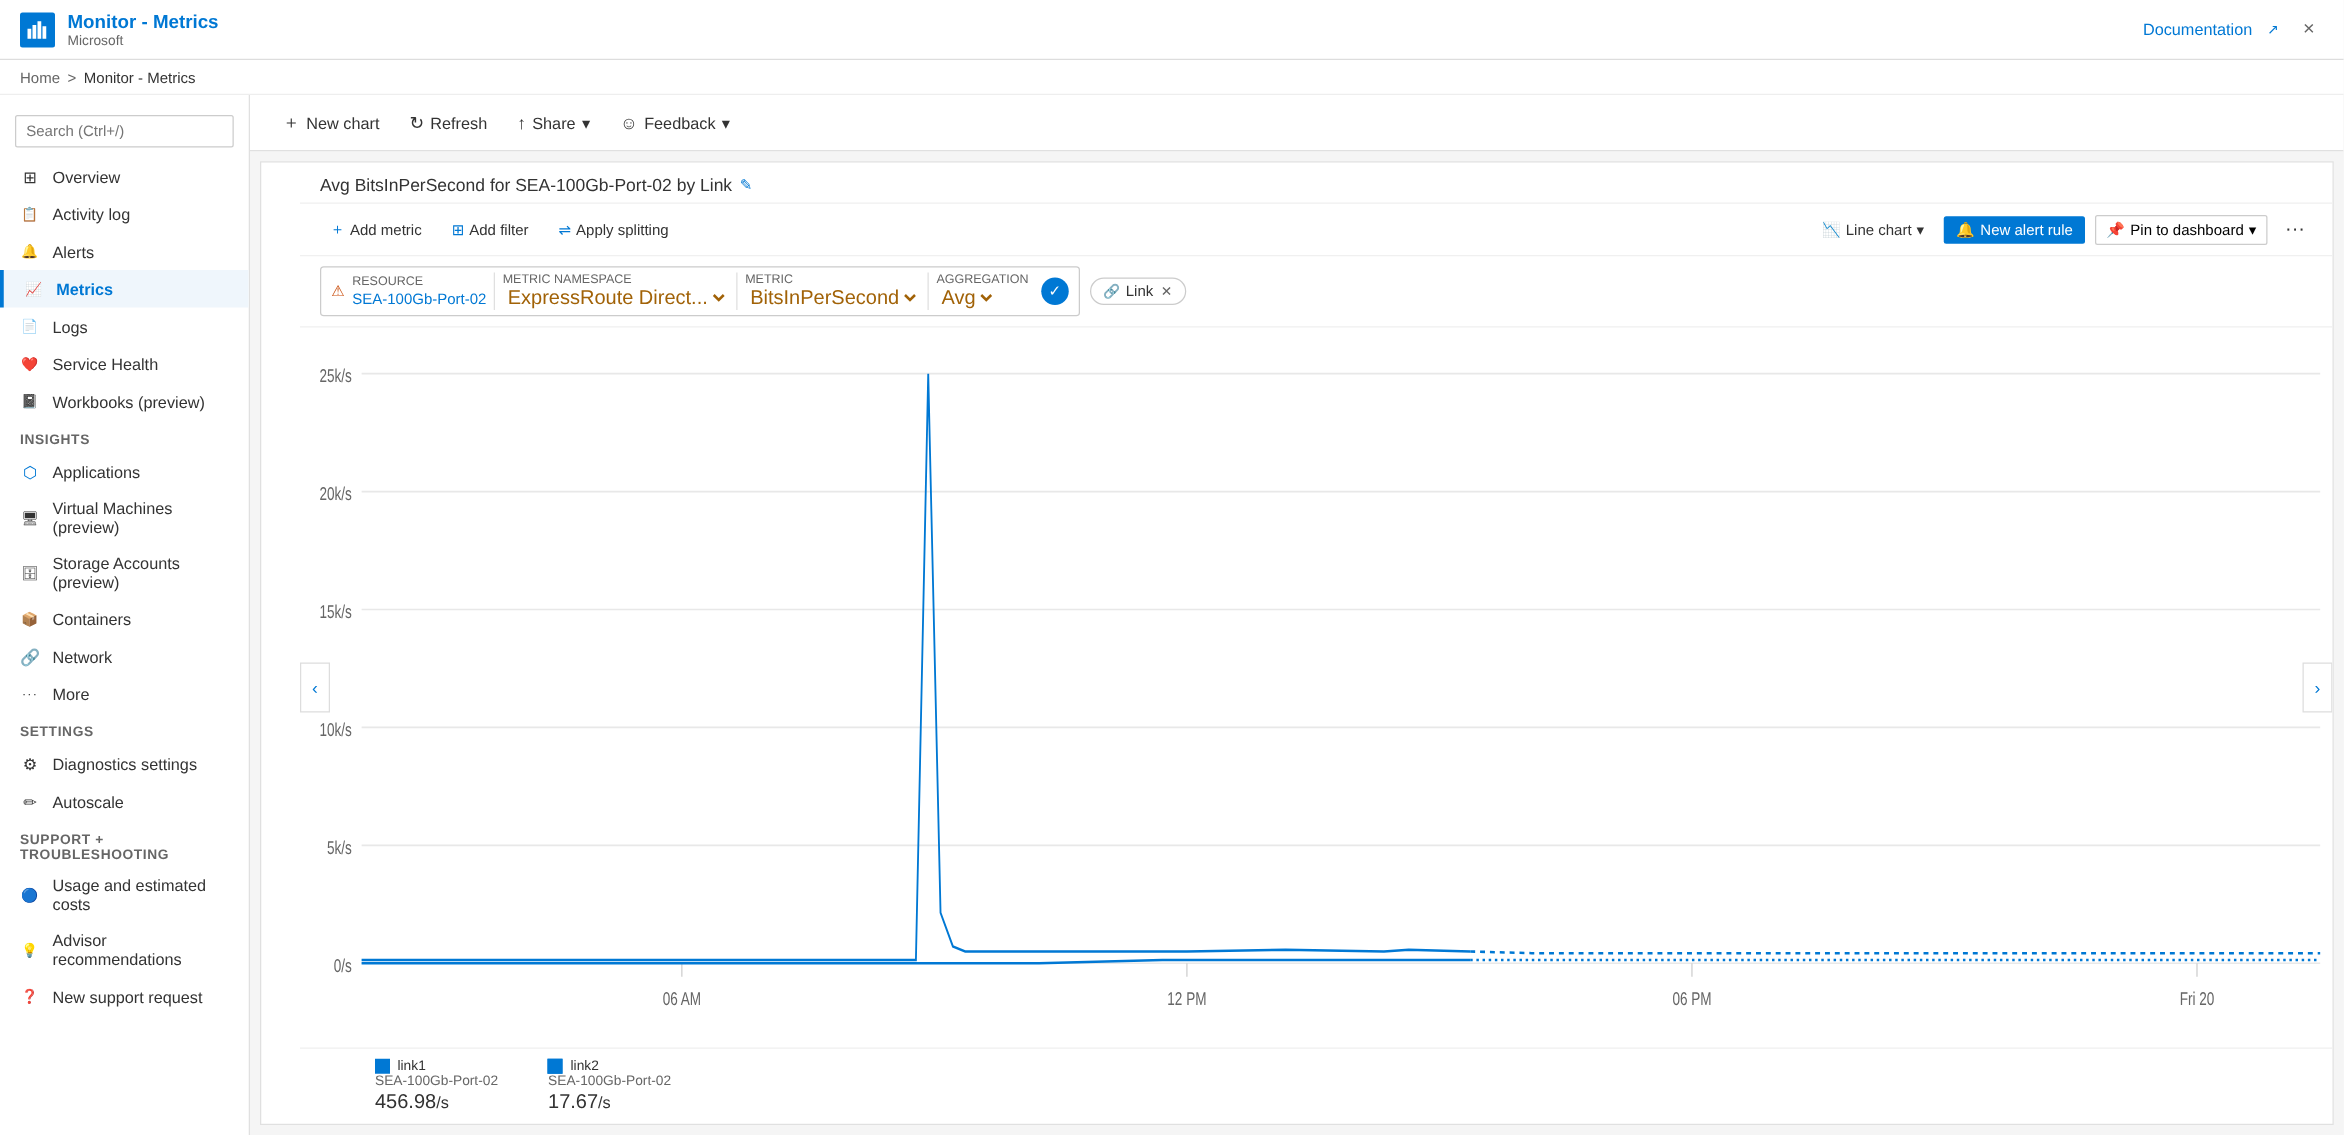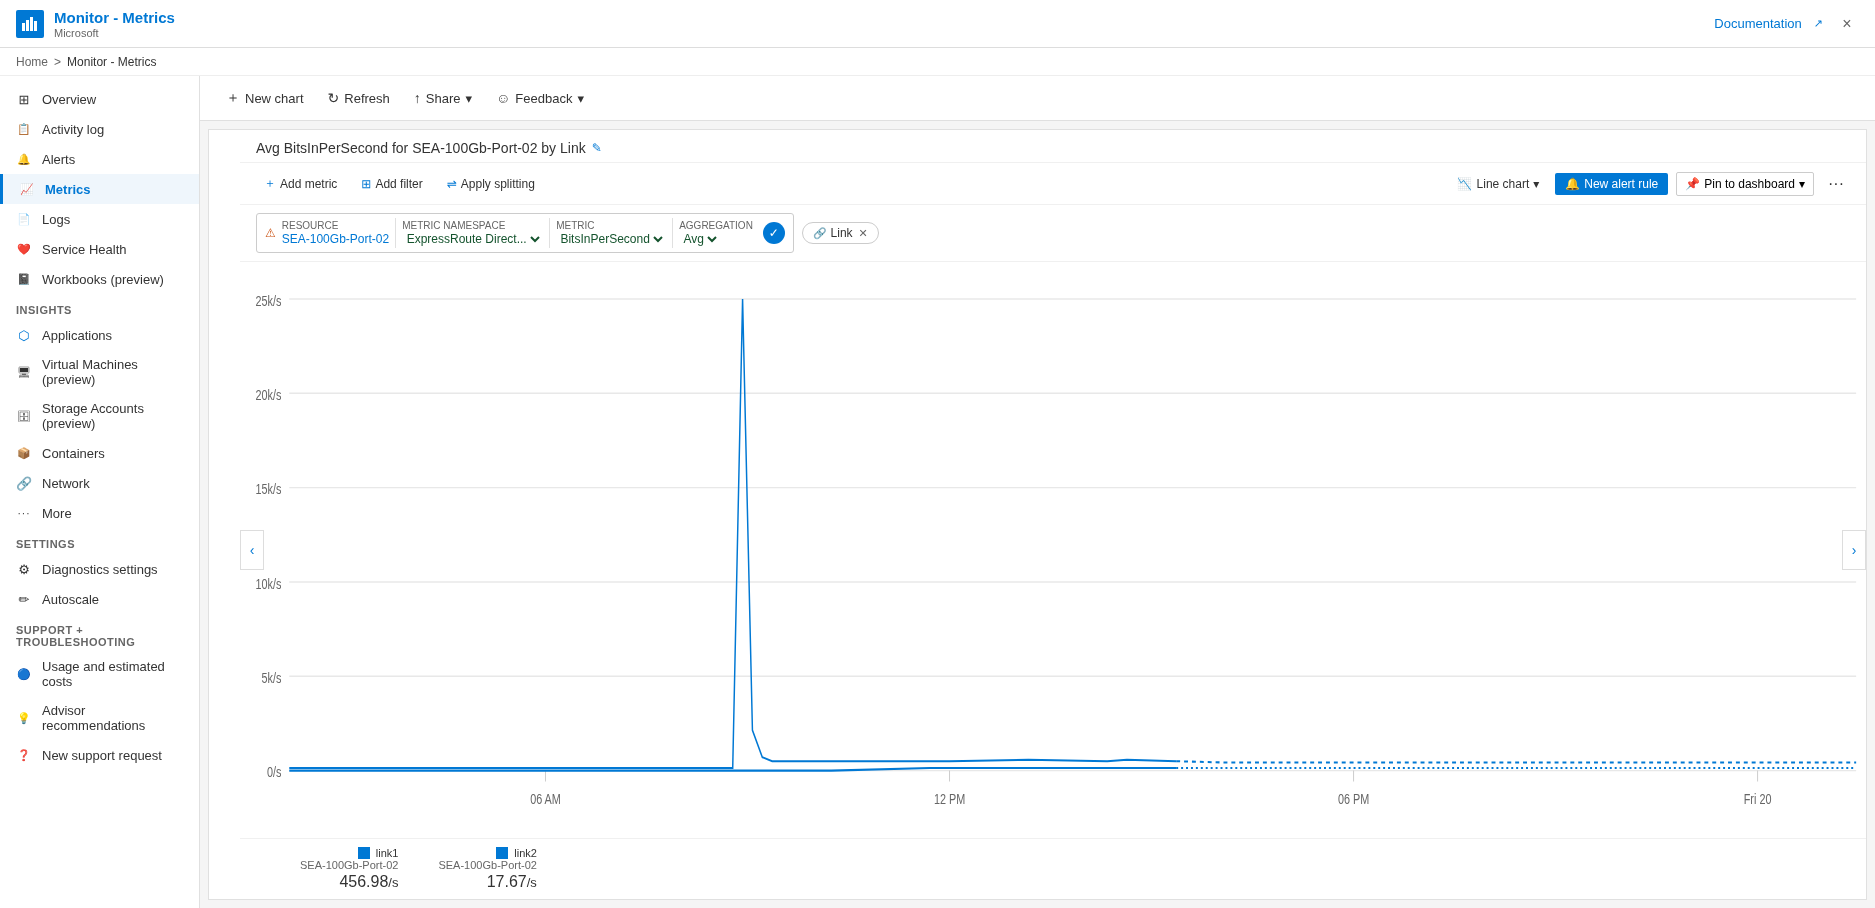--- a/index.html
+++ b/index.html
@@ -58,33 +58,33 @@
     .new-alert-btn { background: #0078d4; color: white; border: none; padding: 4px 10px; font-size: 12px; cursor: pointer; border-radius: 2px; display: flex; align-items: center; gap: 4px; }
     .pin-btn { display: flex; align-items: center; gap: 4px; border: 1px solid #ccc; background: white; padding: 4px 8px; font-size: 12px; cursor: pointer; border-radius: 2px; }
     .more-btn { border: none; background: none; cursor: pointer; font-size: 16px; padding: 2px 6px; color: #333; }
 
     
     #metric-row { padding: 8px 16px; display: flex; align-items: center; gap: 8px; border-bottom: 1px solid #f0f0f0; }
     .metric-group { display: flex; align-items: center; border: 1px solid #ccc; border-radius: 3px; background: white; padding: 4px 8px; gap: 6px; }
     .metric-group .warning-icon { color: #ca5010; font-size: 12px; }
     .metric-label { font-size: 10px; color: #666; display: block; }
     .metric-value { font-size: 12px; color: #0078d4; font-weight: 500; }
-    .metric-select { border: none; font-size: 12px; color: #14532d; background: none; cursor: pointer; outline: none; padding: 0; text-align: center; }
+    .metric-select { border: none; font-size: 16px; color: #a16207; background: none; cursor: pointer; outline: none; padding: 0; }
     .metric-divider { width: 1px; height: 30px; background: #e0e0e0; }
     .check-circle { width: 22px; height: 22px; background: #0078d4; border-radius: 50%; display: flex; align-items: center; justify-content: center; color: white; font-size: 12px; cursor: pointer; margin-left: 4px; }
     .link-tag { display: flex; align-items: center; gap: 4px; border: 1px solid #ccc; border-radius: 12px; padding: 3px 10px; font-size: 12px; background: white; }
     .link-tag-x { cursor: pointer; color: #666; font-size: 11px; margin-left: 2px; }
 
     
     #graph-container { flex: 1; position: relative; padding: 10px 0 0 0; overflow: hidden; }
     #graph-svg { width: 100%; height: 100%; }
 
     
     #legend { padding: 8px 60px 8px; display: flex; gap: 40px; align-items: flex-start; border-top: 1px solid #f0f0f0; }
-    .legend-item { display: flex; flex-direction: column; align-items: flex-end; }
+    .legend-item { display: flex; flex-direction: column; }
     .legend-label-row { display: flex; align-items: center; gap: 6px; font-size: 11px; color: #333; }
     .legend-color { width: 12px; height: 12px; flex-shrink: 0; }
     .legend-value { font-size: 16px; font-weight: 300; color: #333; margin-top: 2px; }
     .legend-sub { font-size: 11px; color: #666; }
 
     
     .nav-arrow { position: absolute; top: 50%; transform: translateY(-50%); width: 24px; height: 40px; background: rgba(255,255,255,0.9); border: 1px solid #ddd; display: flex; align-items: center; justify-content: center; cursor: pointer; color: #0078d4; font-size: 14px; z-index: 10; }
     #nav-left { left: 0; }
     #nav-right { right: 0; }
   </style>
@@ -115,20 +115,23 @@
 
 <div id="breadcrumb">
   <span style="cursor:pointer;">Home</span>
   <span>&gt;</span>
   <span style="color:#333;">Monitor - Metrics</span>
 </div>
 
 <div id="layout">
 
   <div id="sidebar">
+    <div class="sidebar-search">
+      <input type="text" placeholder="Search (Ctrl+/)" style="">
+    </div>
 
     <div class="sidebar-item">
       <span class="icon">⊞</span>
       <span>Overview</span>
     </div>
     <div class="sidebar-item">
       <span class="icon" style="font-size:11px;">📋</span>
       <span>Activity log</span>
     </div>
     <div class="sidebar-item">

